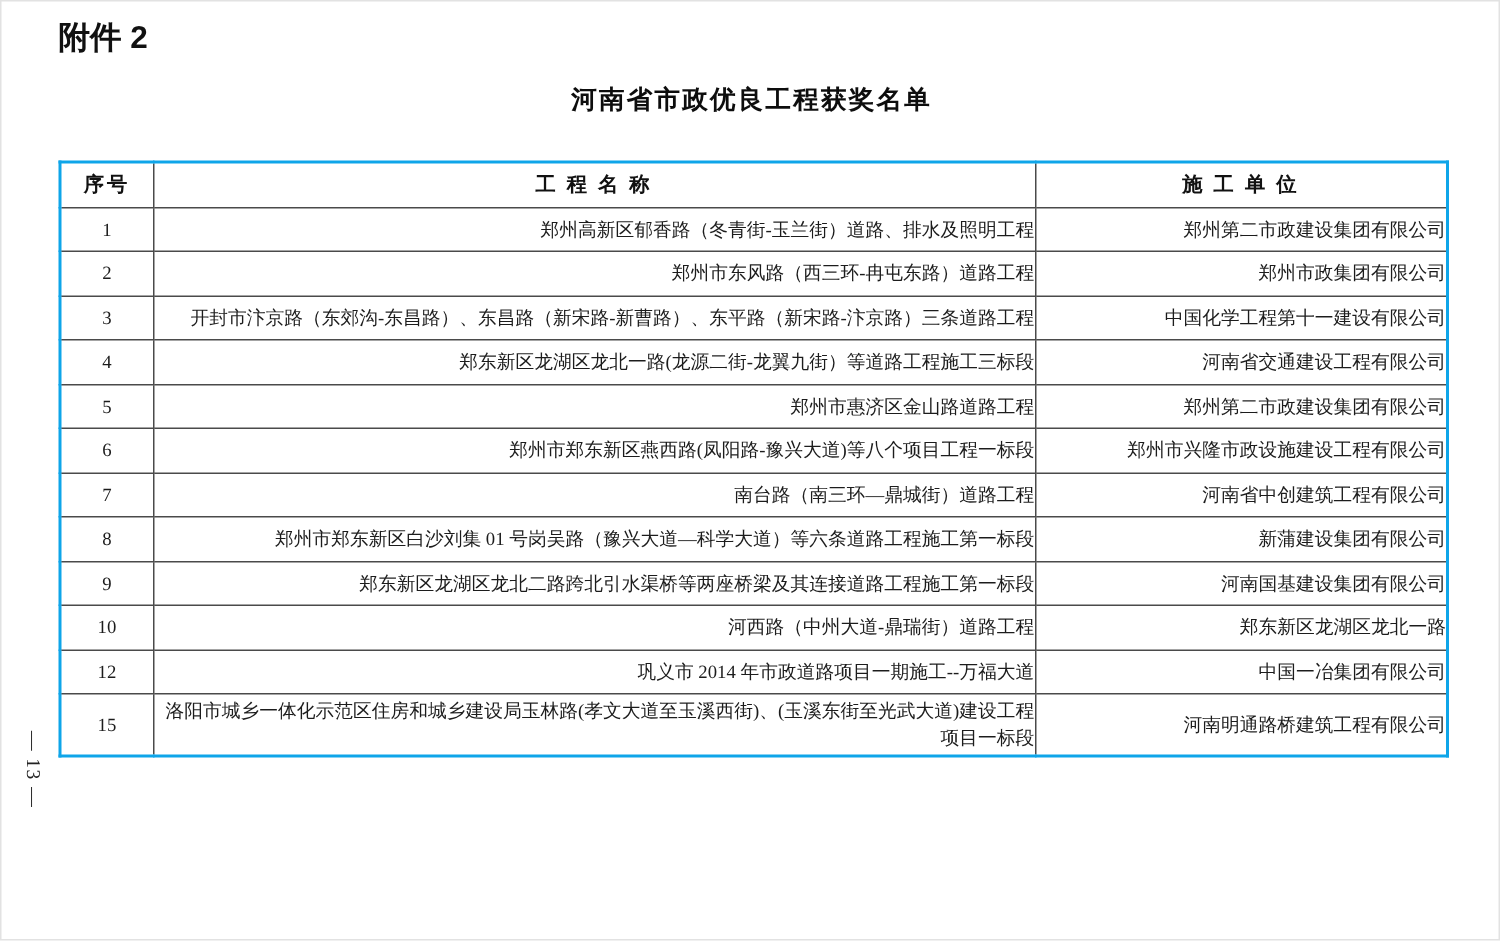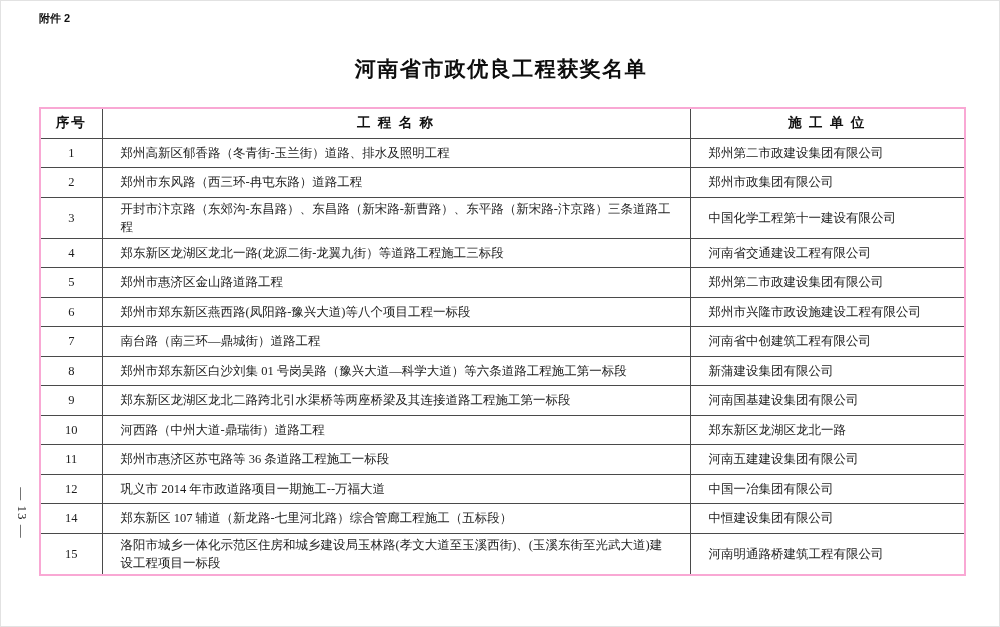--- a/index.html
+++ b/index.html
@@ -16,66 +16,66 @@
     background: #ffffff;
     border: 1px solid #e2e2e2;
     overflow: hidden;
   }
   .attachment-label {
     position: absolute;
     left: 38px;
     top: 10px;
     font-family: "Liberation Sans", sans-serif;
     font-weight: bold;
-    font-size: 11px;
+    font-size: 21px;
     color: #111;
   }
   .page-title {
     position: absolute;
     left: 0;
     top: 54px;
     width: 1000px;
     text-align: center;
     font-family: "Liberation Sans", sans-serif;
     font-weight: bold;
-    font-size: 21px;
+    font-size: 17px;
     letter-spacing: 1.5px;
     color: #0d0d0d;
   }
   table.awards {
     position: absolute;
     left: 38px;
     top: 106px;
     width: 925px;
     border-collapse: collapse;
     table-layout: fixed;
     font-size: 12.5px;
   }
   table.awards th, table.awards td {
     border: 1px solid #4a4a4a;
     vertical-align: middle;
     line-height: 1.45;
   }
-  table.awards { border: 2px solid #f9a8d4; }
+  table.awards { border: 2px solid #0ea5e9; }
   table.awards thead tr { height: 30px; }
   table.awards tbody tr { height: 29.5px; }
   table.awards th {
     font-weight: bold;
     font-size: 13.5px;
     text-align: center;
     letter-spacing: 2px;
     color: #111;
   }
   td.no {
     text-align: center;
     font-family: "Liberation Serif", serif;
   }
   td.project, td.unit {
-    text-align: left;
-    padding: 2px 18px;
+    text-align: right;
+    padding: 2px 0;
   }
   col.c-no { width: 62px; }
   col.c-project { width: 588px; }
   col.c-unit { width: 275px; }
   .page-number {
     position: absolute;
     left: -24px;
     top: 504px;
     width: 90px;
     text-align: center;
@@ -153,33 +153,23 @@
           <td class="no">9</td>
           <td class="project">郑东新区龙湖区龙北二路跨北引水渠桥等两座桥梁及其连接道路工程施工第一标段</td>
           <td class="unit">河南国基建设集团有限公司</td>
         </tr>
         <tr>
           <td class="no">10</td>
           <td class="project">河西路（中州大道-鼎瑞街）道路工程</td>
           <td class="unit">郑东新区龙湖区龙北一路</td>
         </tr>
         <tr>
-          <td class="no">11</td>
-          <td class="project">郑州市惠济区苏屯路等 36 条道路工程施工一标段</td>
-          <td class="unit">河南五建建设集团有限公司</td>
-        </tr>
-        <tr>
           <td class="no">12</td>
           <td class="project">巩义市 2014 年市政道路项目一期施工--万福大道</td>
           <td class="unit">中国一冶集团有限公司</td>
-        </tr>
-        <tr>
-          <td class="no">14</td>
-          <td class="project">郑东新区 107 辅道（新龙路-七里河北路）综合管廊工程施工（五标段）</td>
-          <td class="unit">中恒建设集团有限公司</td>
         </tr>
         <tr>
           <td class="no">15</td>
           <td class="project">洛阳市城乡一体化示范区住房和城乡建设局玉林路(孝文大道至玉溪西街)、(玉溪东街至光武大道)建设工程项目一标段</td>
           <td class="unit">河南明通路桥建筑工程有限公司</td>
         </tr>
       </tbody>
   </table>
 
   <div class="page-number">— 13 —</div>

